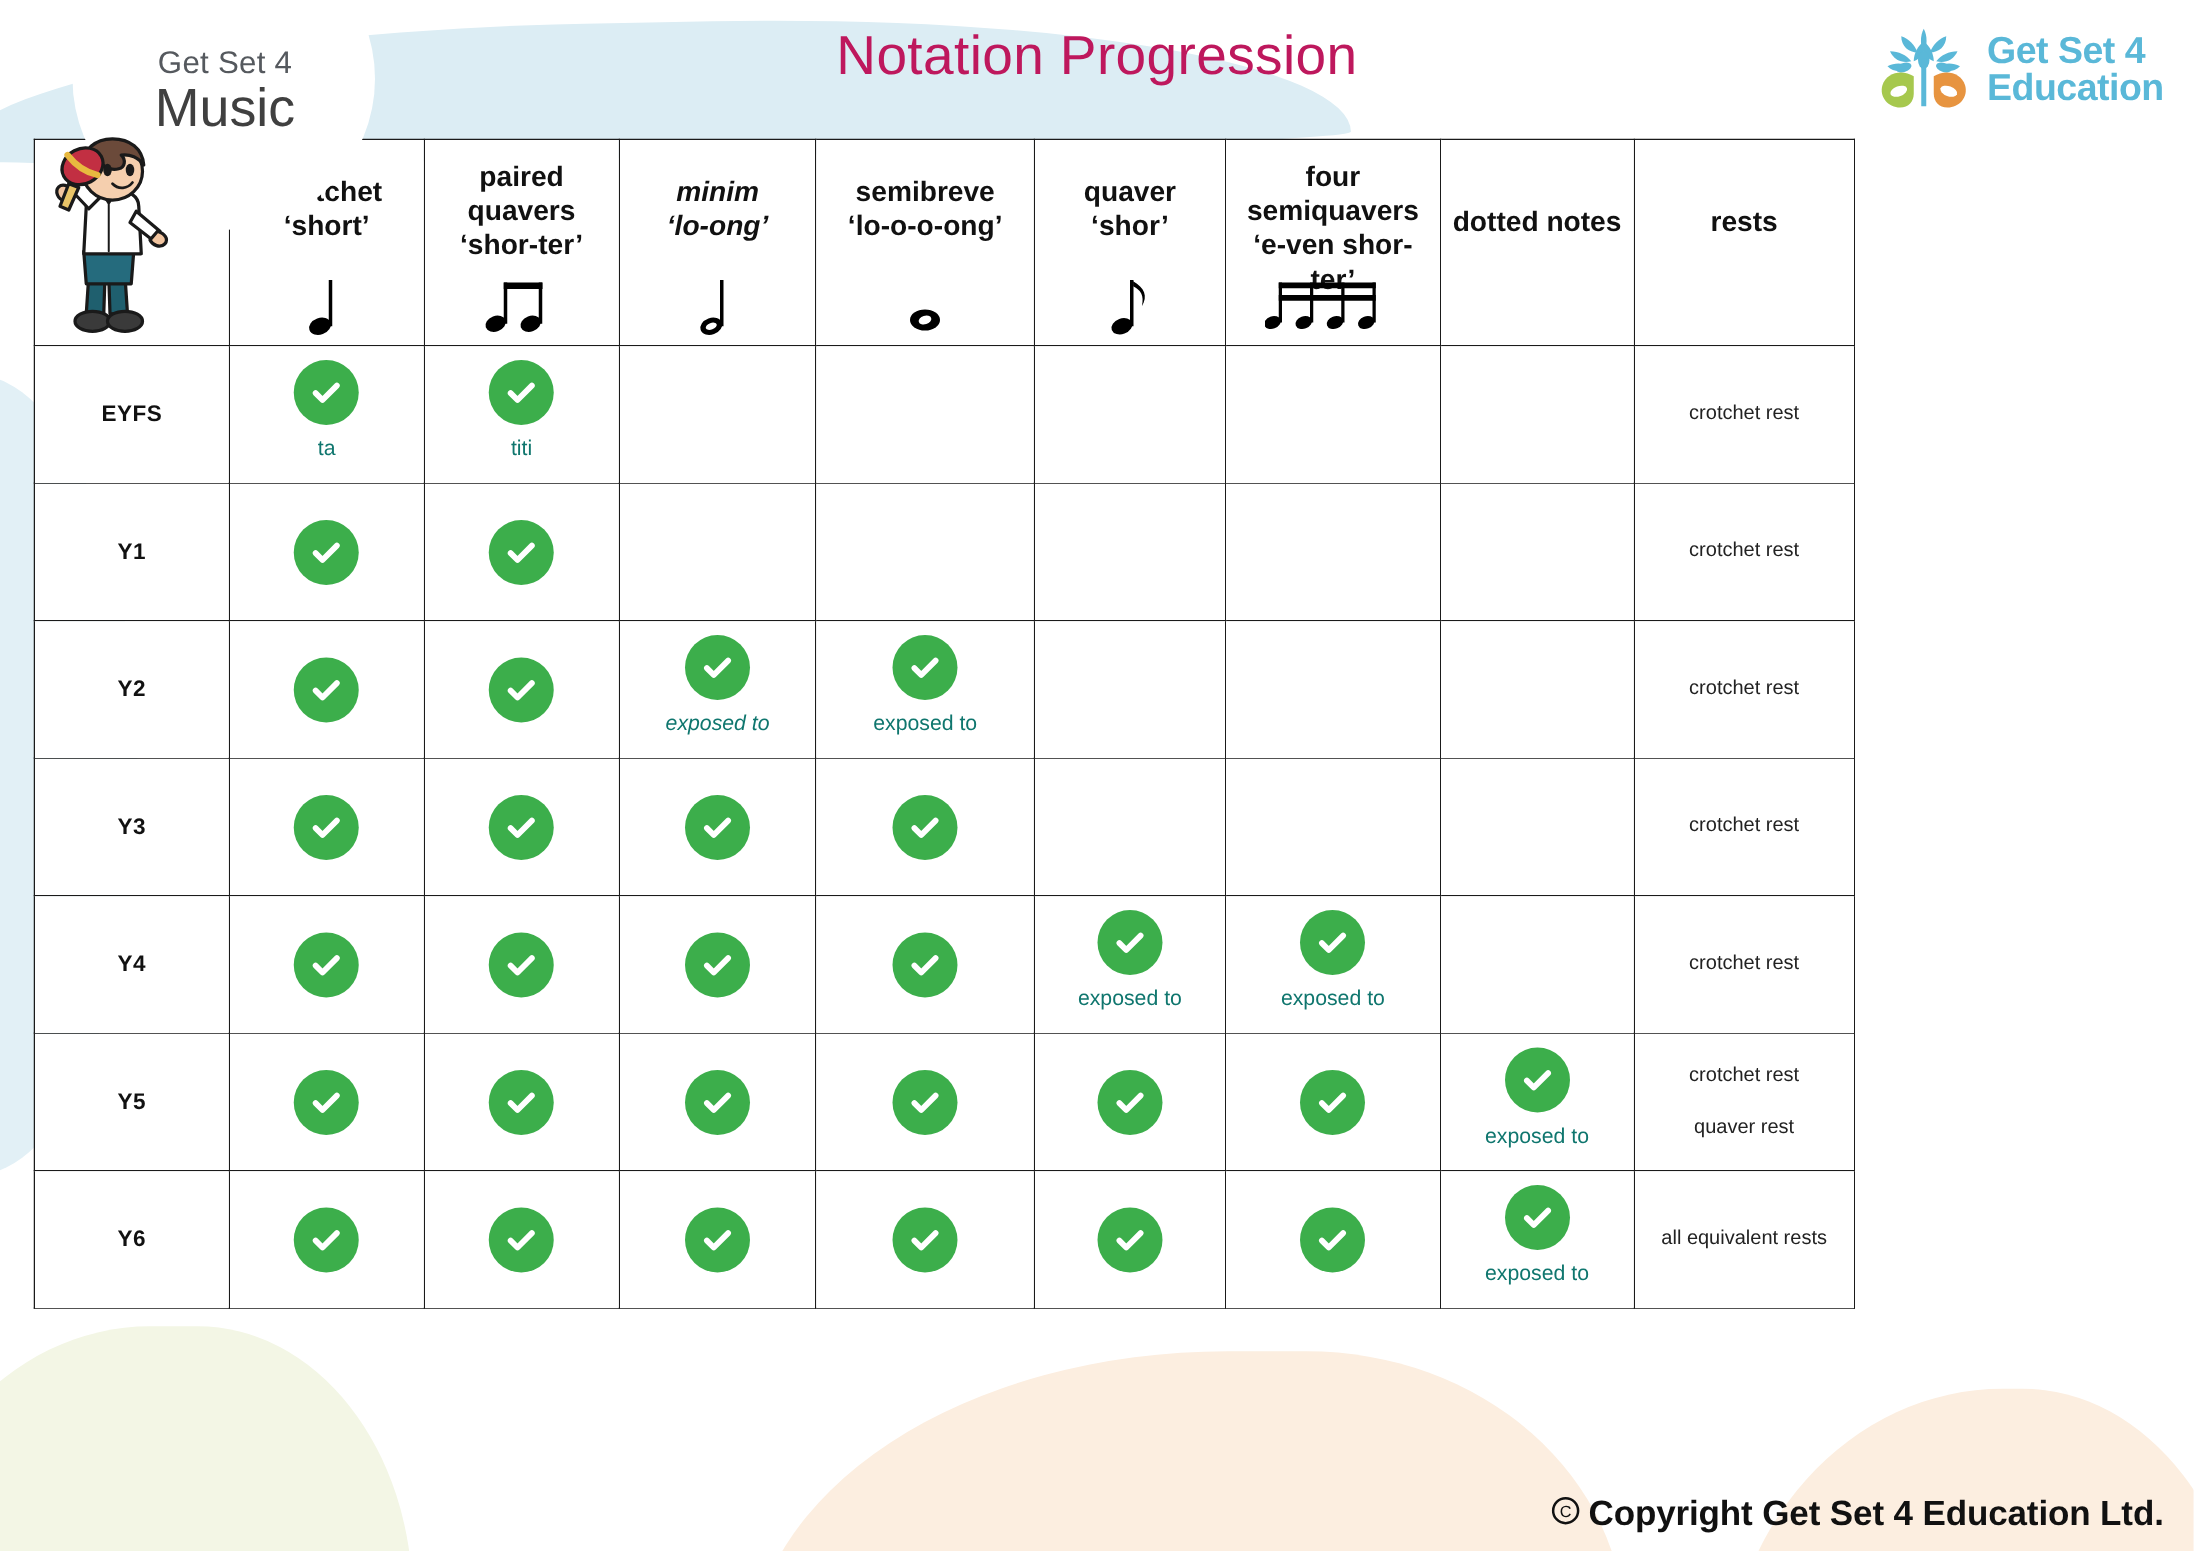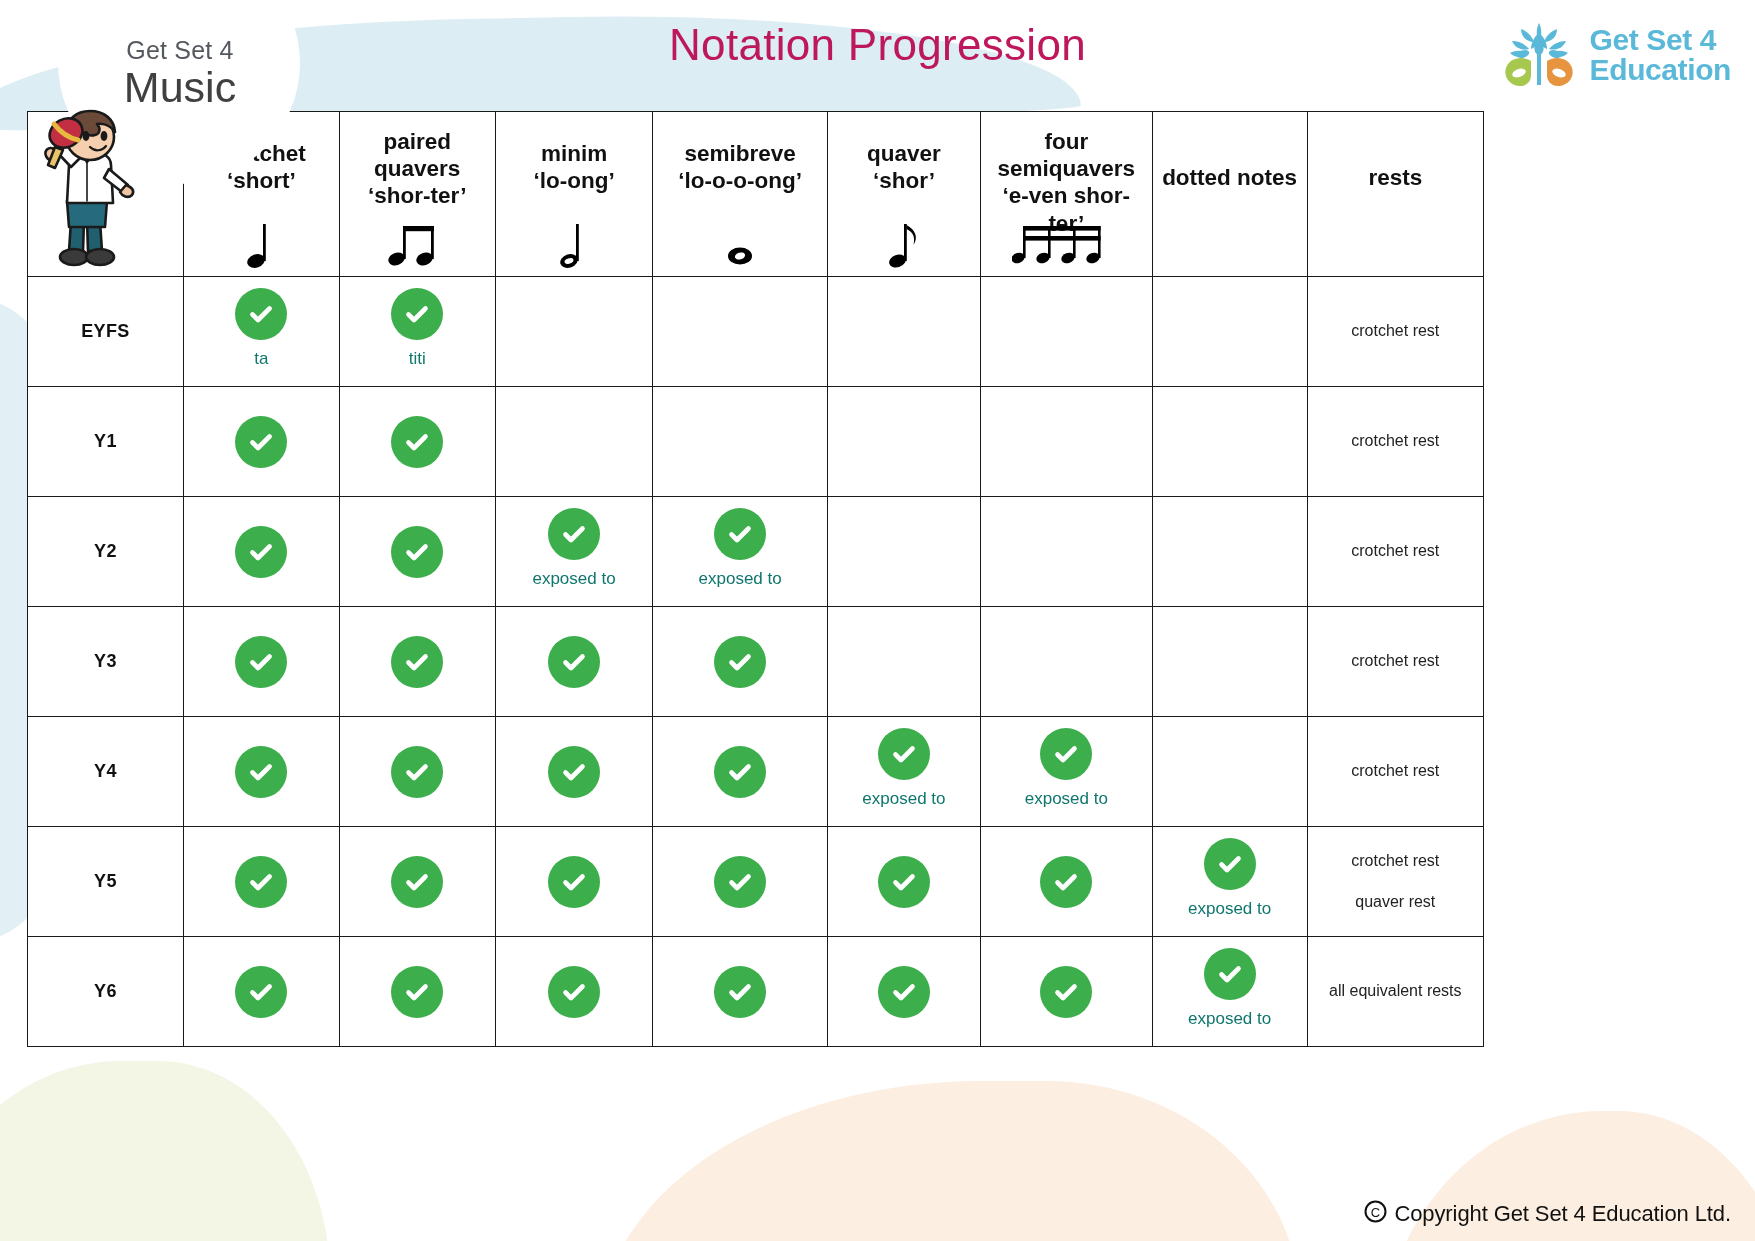--- a/index.html
+++ b/index.html
@@ -92,21 +92,21 @@
     background: #ffffff;
     text-align: center;
     vertical-align: middle;
     padding: 0;
   }
 
   
   .c0 { width: 168px; }
   .c1 { width: 168px; }
   .c2 { width: 168px; }
-  .c3 { width: 170px; }
+  .c3 { width: 170px; font-style: italic; }
   .c4 { width: 188px; }
   .c5 { width: 165px; margin-left: 16px; }
   .c6 { width: 185px; }
   .c7 { width: 167px; }
   .c8 { width: 190px; }
 
   .hdr-row th { height: 165px; position: relative; }
   .hdr-label {
     font-size: 22.5px; font-weight: bold; color: #111;
     line-height: 1.21; padding: 0 6px;
@@ -155,21 +155,21 @@
     position: absolute; left: 24px; top: 103px;
     width: 130px; height: 172px; z-index: 7;
   }
 
   
   .footer {
     position: absolute; right: 24px; bottom: 14px;
     display: flex; align-items: center; gap: 7px; z-index: 6;
   }
   .footer-text {
-    font-size: 22px; font-weight: normal; color: #111; letter-spacing: -.1px;
+    font-size: 28px; font-weight: bold; color: #111; letter-spacing: -.1px;
   }
 </style>
 </head>
 <body>
 
 <div id="page">
 
   <div class="bg-blob blob-blue-top"></div>
   <div class="bg-blob blob-blue-left"></div>
   <div class="bg-blob blob-cream"></div>

